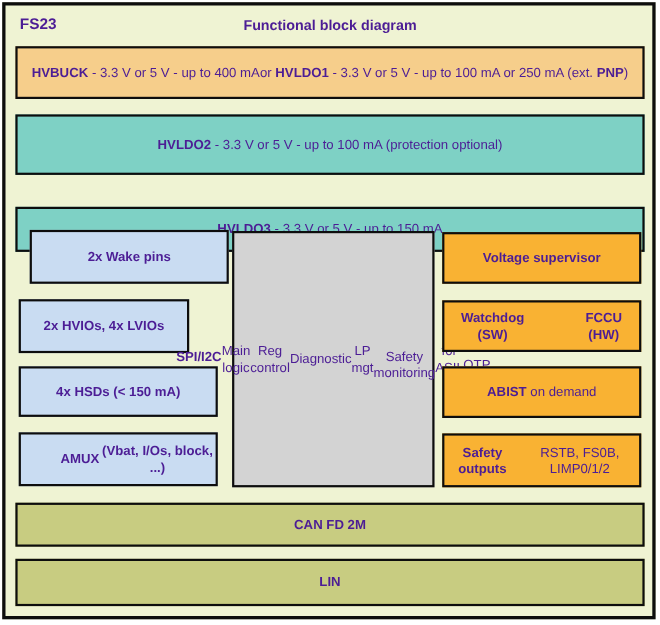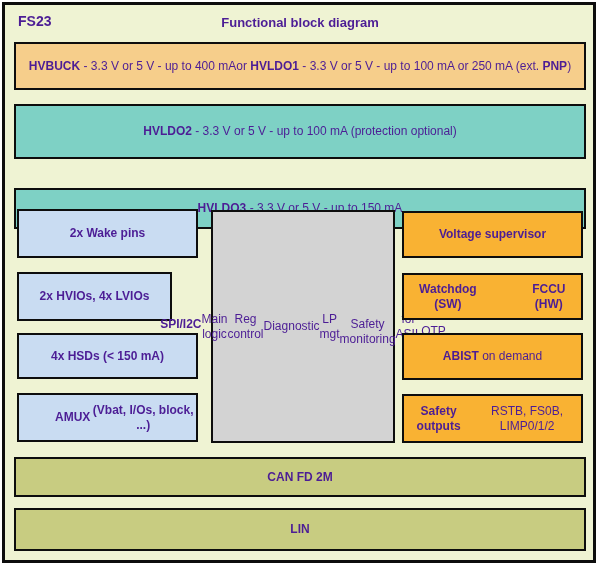--- a/index.html
+++ b/index.html
@@ -50,21 +50,21 @@
   .blue   { background: #C9DCF2; }
   .gray   { background: #D3D3D3; }
   .orange { background: #F9B233; }
   .olive  { background: #C8CC81; }
   .bold   { font-weight: bold; }
 
   .blk-hvbuck { left: 14px; top: 42px;  width: 572px; height: 48px; }
   .blk-hvldo2 { left: 14px; top: 104px; width: 572px; height: 55px; }
   .blk-hvldo3 { left: 14px; top: 156px; width: 572px; height: 41px; margin-top: 32px; }
 
-  .blk-wake   { left: 17px; top: 209px; width: 181px; height: 49px; }
+  .blk-wake   { left: 27px; top: 209px; width: 181px; height: 49px; }
   .blk-vios   { left: 17px; top: 272px; width: 155px; height: 49px; }
   .blk-hsds   { left: 17px; top: 333px; width: 181px; height: 46px; }
   .blk-amux   { left: 17px; top: 393px; width: 181px; height: 49px; padding-left: 36px; }
 
   .blk-core   { left: 211px; top: 210px; width: 184px; height: 233px; }
   .core-title { font-weight: bold; margin-bottom: 5px; }
   .gap        { margin-top: 10px; }
 
   .blk-vsup     { left: 402px; top: 211px; width: 181px; height: 47px; }
   .blk-watchdog { left: 402px; top: 273px; width: 181px; height: 47px; gap: 25px; }

